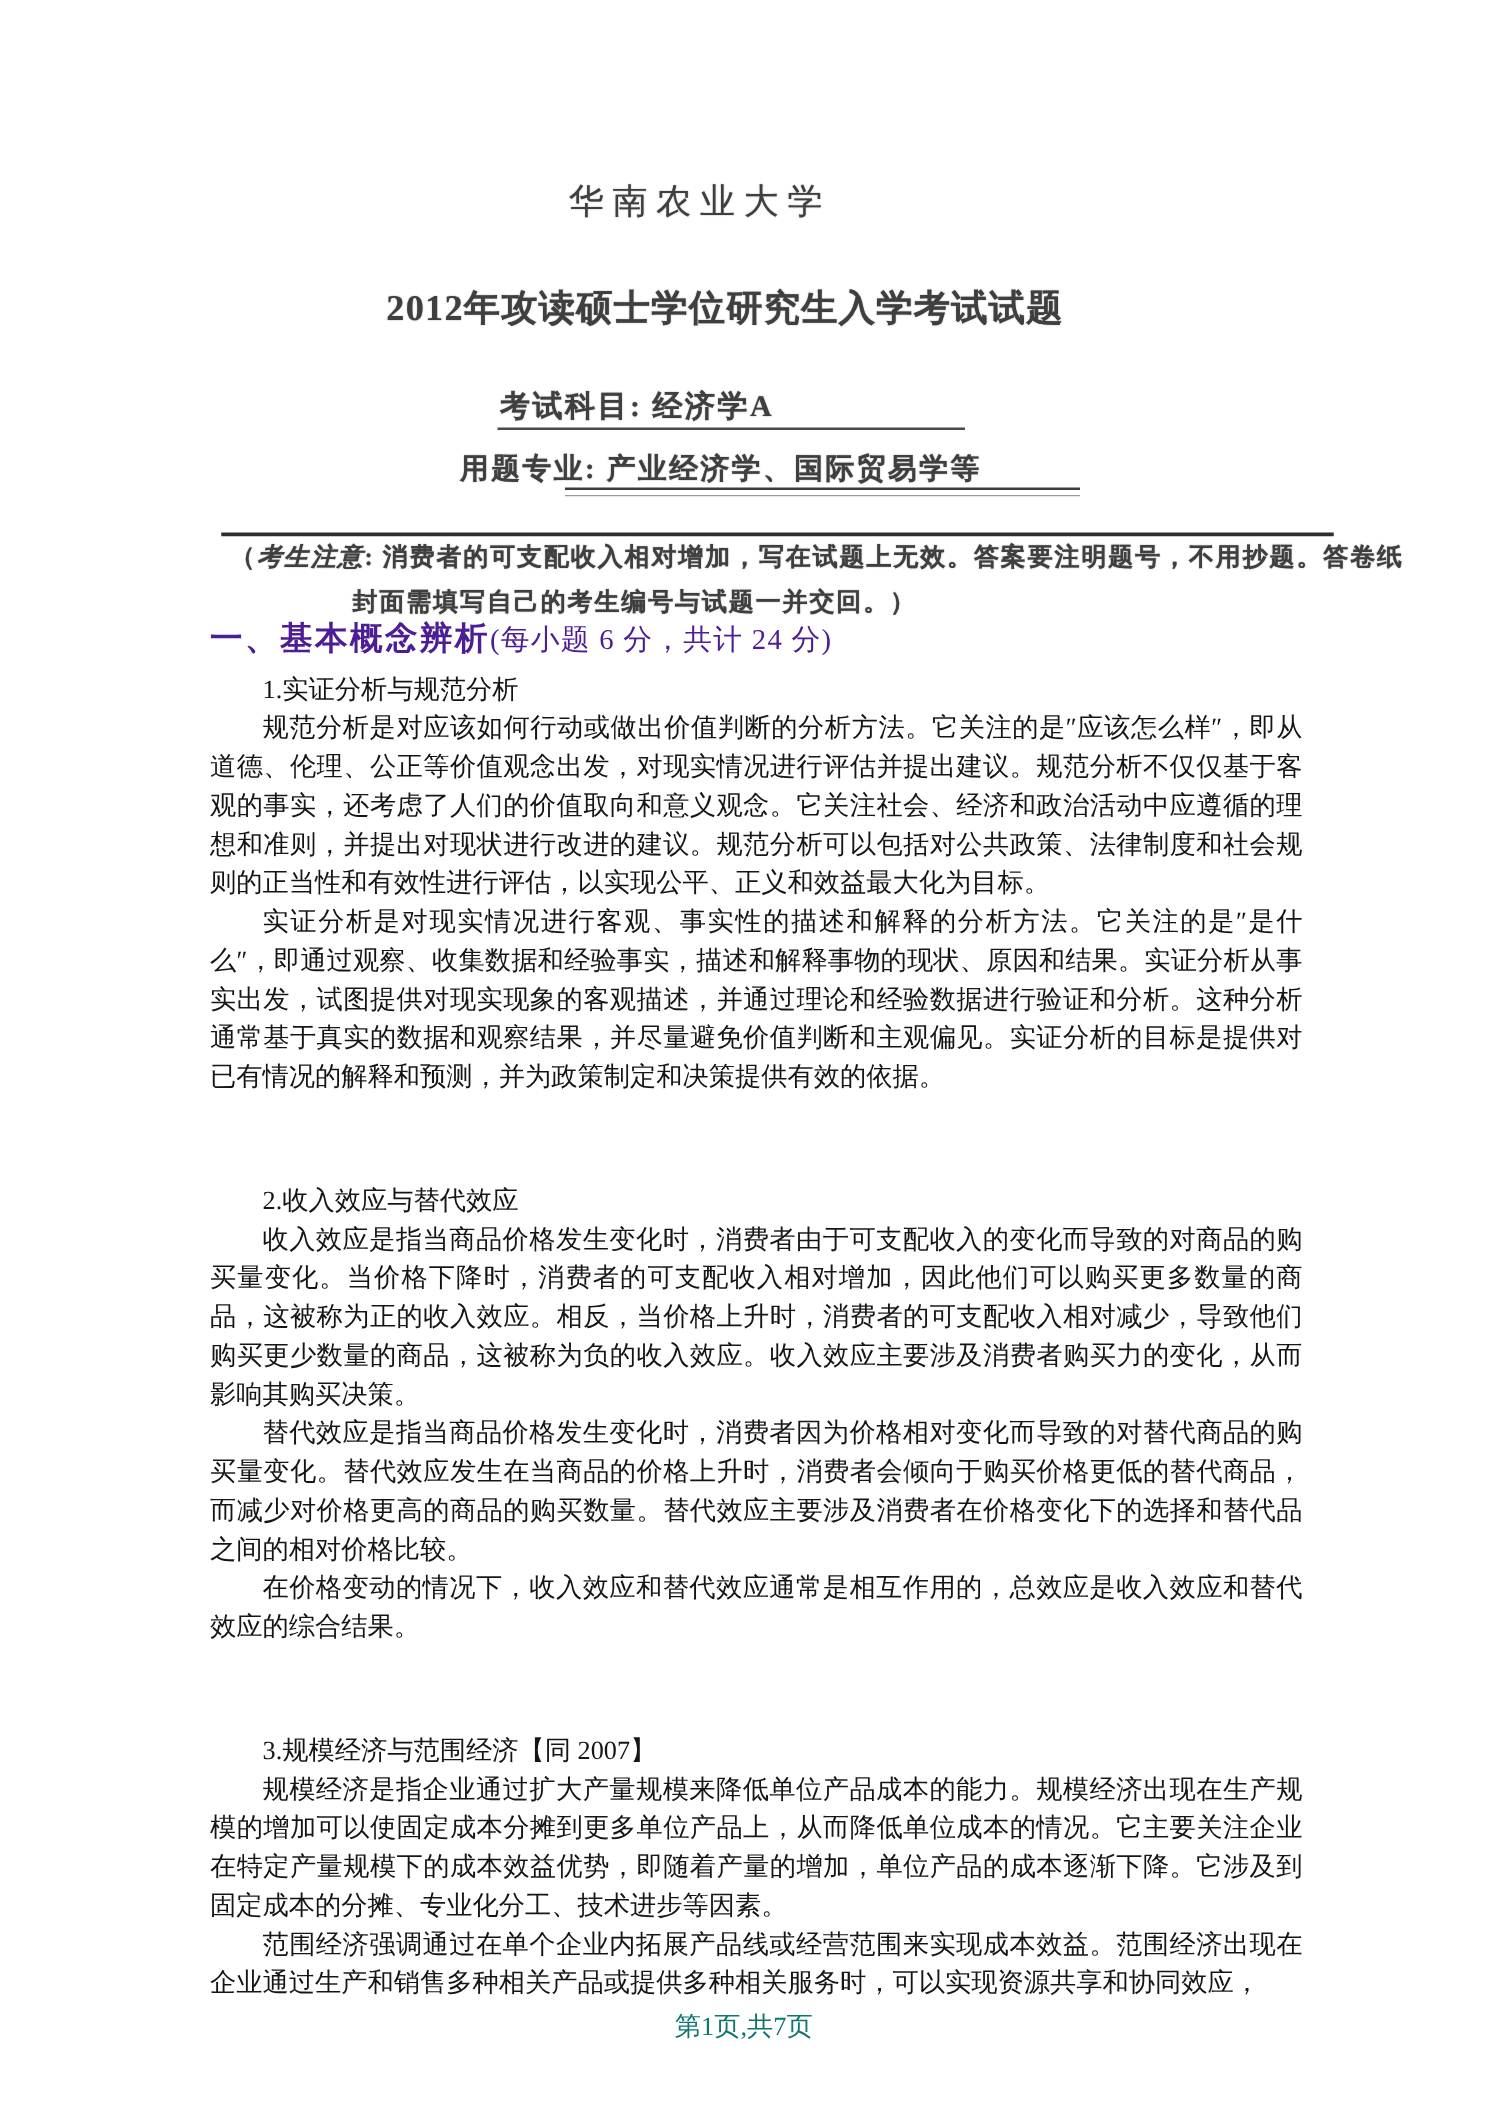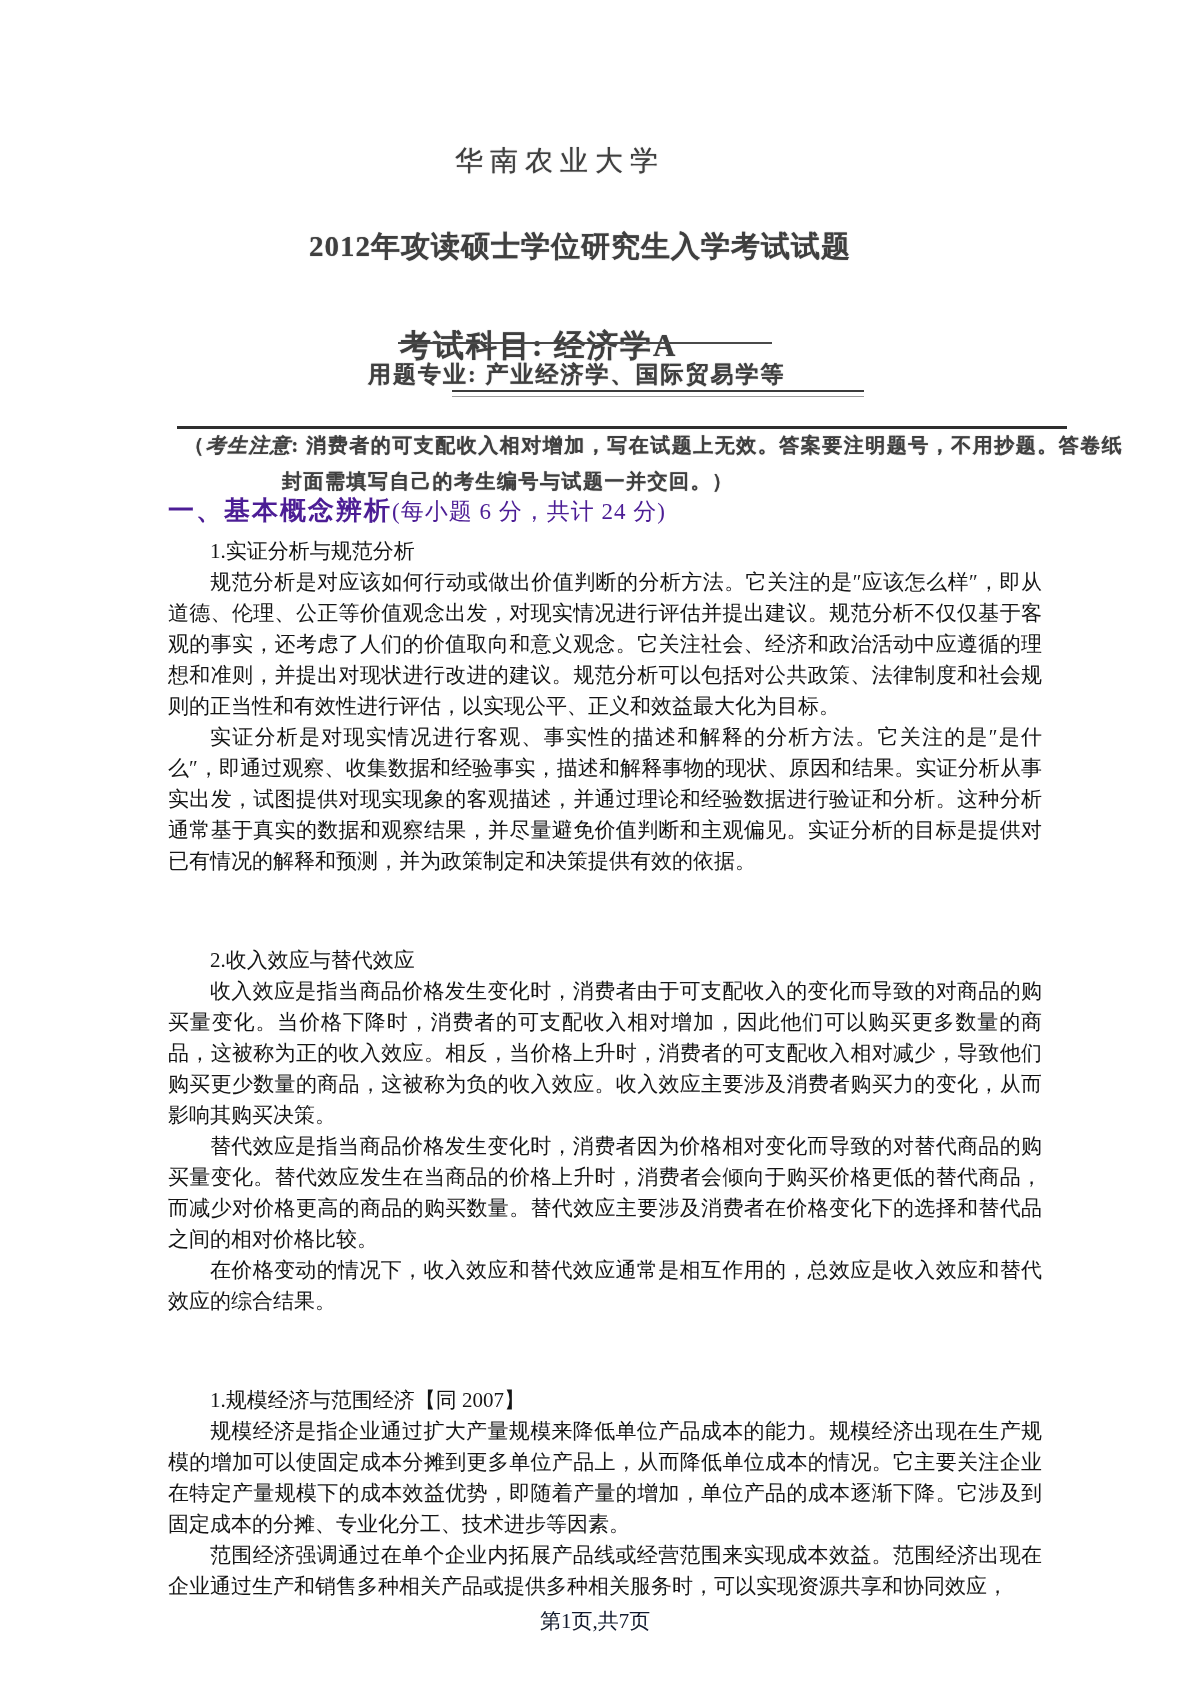--- a/index.html
+++ b/index.html
@@ -15,22 +15,22 @@
   .scan{ color:#3f3f3f; text-shadow:0 0 1px rgba(80,80,80,.8); }
   .univ{
     position:absolute; top:142px; left:0; width:1120px;
     text-align:center; font-size:28px; letter-spacing:7px;
   }
   .exam-title{
     position:absolute; top:227px; left:0; width:1160px;
     text-align:center; font-size:29px; font-weight:bold; letter-spacing:1px;
   }
   .subject-line{
-    position:absolute; top:325px; left:400px;
-    font-size:31px; font-weight:600; letter-spacing:2px;
+    position:absolute; top:309px; left:400px;
+    font-size:24px; font-weight:600; letter-spacing:2px;
   }
   .subject-underline{
     position:absolute; top:342px; left:398px; width:374px; height:2px;
     background:#4a4a4a;
   }
   .major-line{
     position:absolute; top:359px; left:368px;
     font-size:23px; font-weight:600; letter-spacing:2px;
   }
   .major-underline{
@@ -68,21 +68,21 @@
     font-size:21px; line-height:31px; margin:6px 0 0 0;
     text-indent:42px;
   }
   .q-title.spaced{ margin-top:68px; }
   p.body-par{
     font-size:21px; line-height:31px; margin:0;
     text-indent:42px; text-align:justify;
   }
   .footer{
     position:absolute; top:1607px; left:0; width:1190px;
-    text-align:center; font-size:21px; color:#0f172a;
+    text-align:center; font-size:21px; color:#0f766e;
   }
 </style>
 </head>
 <body>
 
 <div class="page">
 
   <div class="univ scan">华南农业大学</div>
 
   <div class="exam-title scan">2012年攻读硕士学位研究生入学考试试题</div>
@@ -109,21 +109,21 @@
     </div>
 
     <div class="question">
       <div class="q-title spaced">2.收入效应与替代效应</div>
       <p class="body-par">收入效应是指当商品价格发生变化时，消费者由于可支配收入的变化而导致的对商品的购买量变化。当价格下降时，消费者的可支配收入相对增加，因此他们可以购买更多数量的商品，这被称为正的收入效应。相反，当价格上升时，消费者的可支配收入相对减少，导致他们购买更少数量的商品，这被称为负的收入效应。收入效应主要涉及消费者购买力的变化，从而影响其购买决策。</p>
       <p class="body-par">替代效应是指当商品价格发生变化时，消费者因为价格相对变化而导致的对替代商品的购买量变化。替代效应发生在当商品的价格上升时，消费者会倾向于购买价格更低的替代商品，而减少对价格更高的商品的购买数量。替代效应主要涉及消费者在价格变化下的选择和替代品之间的相对价格比较。</p>
       <p class="body-par">在价格变动的情况下，收入效应和替代效应通常是相互作用的，总效应是收入效应和替代效应的综合结果。</p>
     </div>
 
     <div class="question">
-      <div class="q-title spaced">1.规模经济与范围经济【同 2007】</div>
+      <div class="q-title spaced">3.规模经济与范围经济【同 2007】</div>
       <p class="body-par">规模经济是指企业通过扩大产量规模来降低单位产品成本的能力。规模经济出现在生产规模的增加可以使固定成本分摊到更多单位产品上，从而降低单位成本的情况。它主要关注企业在特定产量规模下的成本效益优势，即随着产量的增加，单位产品的成本逐渐下降。它涉及到固定成本的分摊、专业化分工、技术进步等因素。</p>
       <p class="body-par">范围经济强调通过在单个企业内拓展产品线或经营范围来实现成本效益。范围经济出现在企业通过生产和销售多种相关产品或提供多种相关服务时，可以实现资源共享和协同效应，</p>
     </div>
 
   </div>
 
   <div class="footer">第1页,共7页</div>
 
 </div>
 

